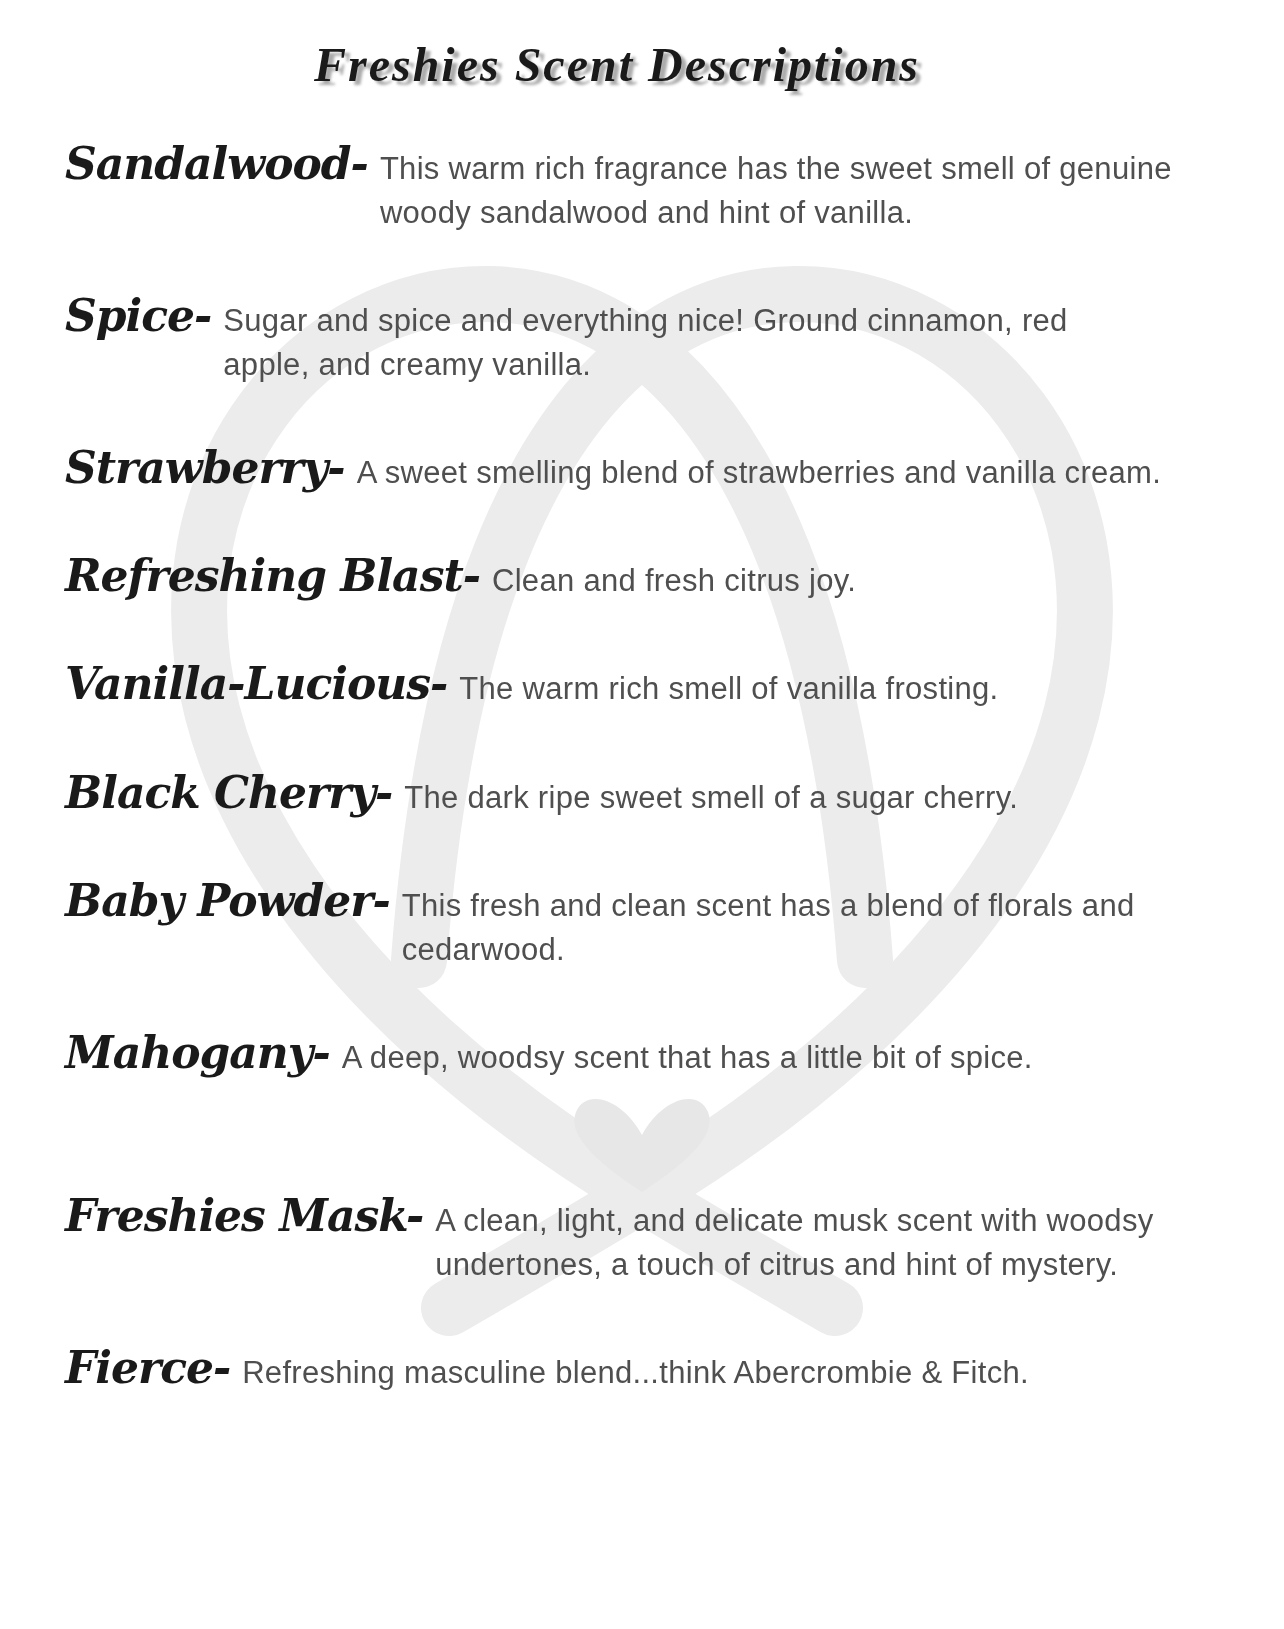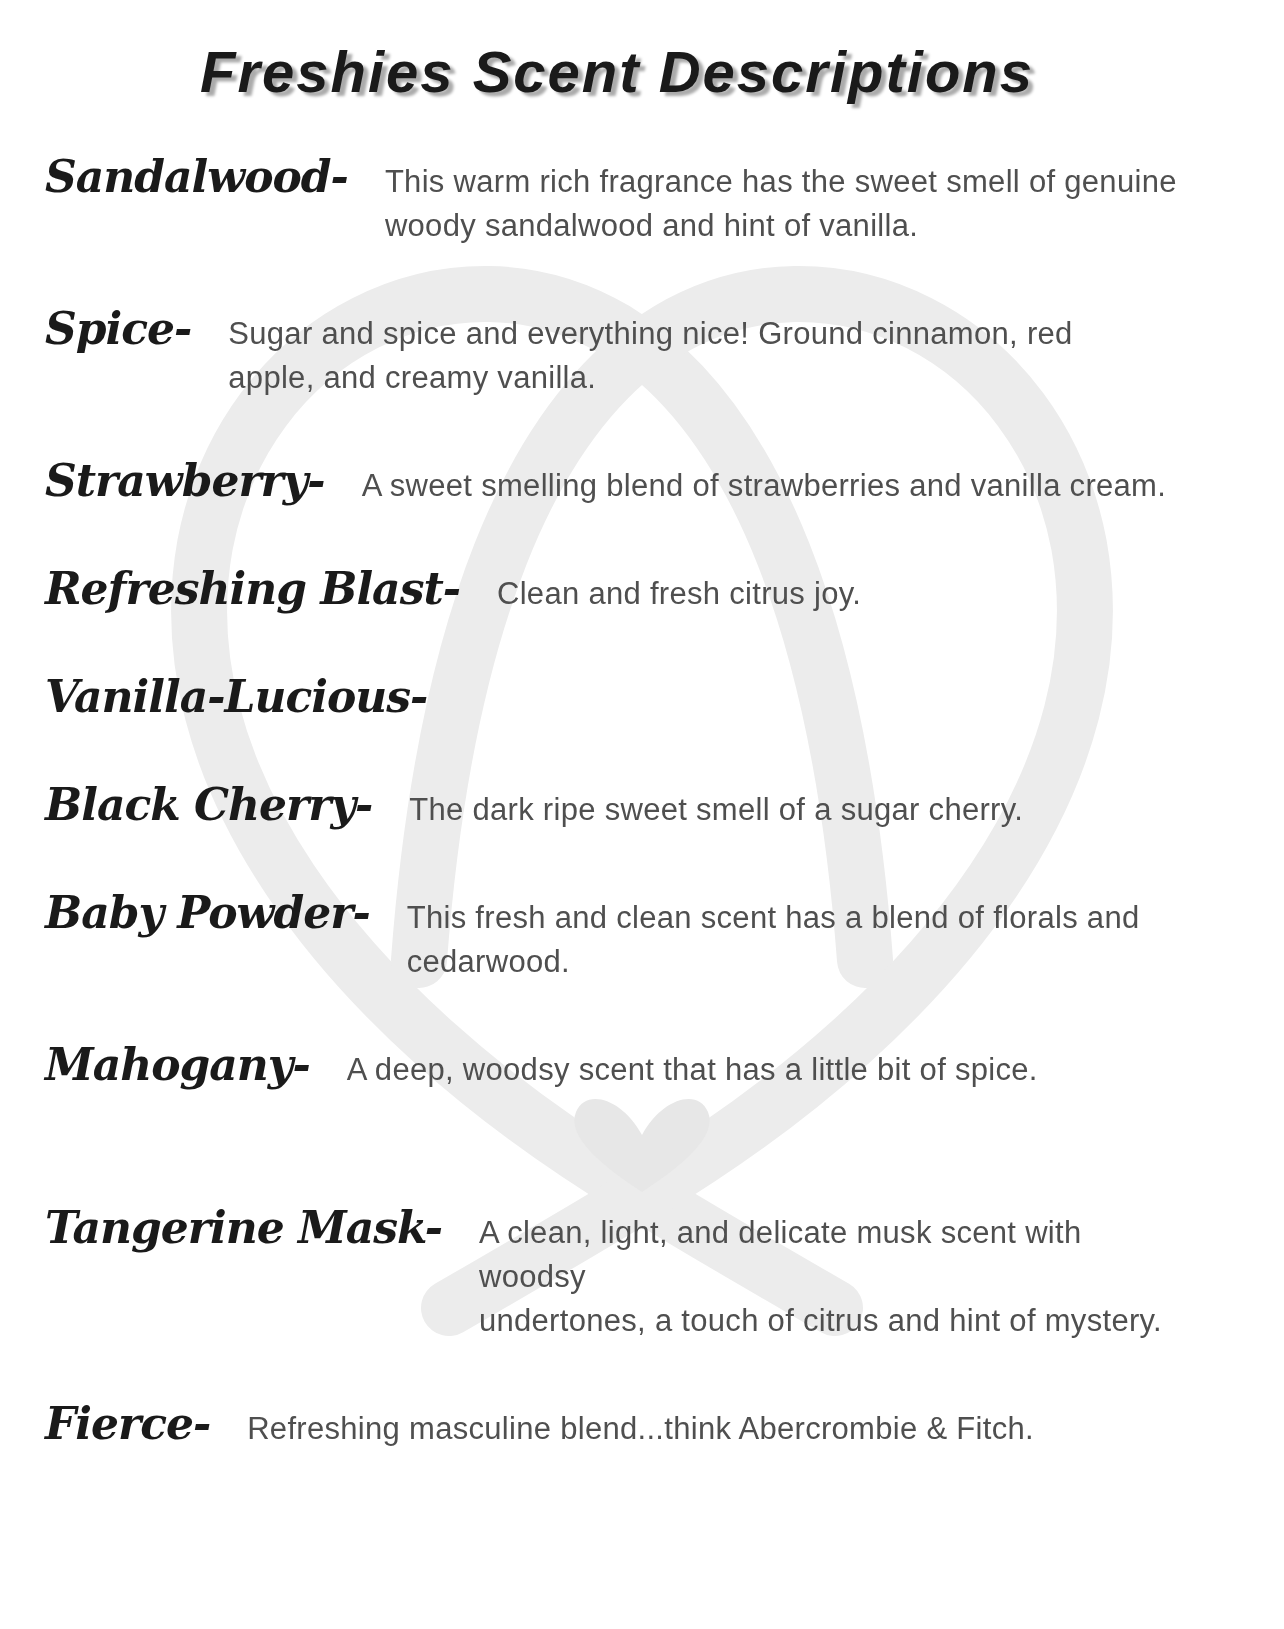--- a/index.html
+++ b/index.html
@@ -11,32 +11,33 @@
     font-family:"Liberation Sans", sans-serif;
   }
   .watermark{
     position:absolute;inset:0;z-index:0;pointer-events:none;
   }
   .content{
     position:relative;z-index:1;
     padding:28px 95px 0 45px;
   }
   .title{
-    font-family:Liberation Sans, sans-serif;
+    font-family:Liberation Serif, serif;
     font-style:italic;font-weight:700;
-    font-size:58px;line-height:1.3;
+    font-size:48px;line-height:1.3;
     color:var(--ink,#1a1a1a);
     text-align:center;
     letter-spacing:2px;
     text-shadow:5px 4px 3px var(--title_shadow,#ababab);
     margin:6px 0 42px 0;
   }
   .row{
-    display:flex;align-items:flex-start;gap:37px;
+    display:flex;align-items:flex-start;gap:12px;
     margin-bottom:55px;
+    margin-left:20px;
   }
   .scent-name{
     font-family:"DejaVu Serif", serif;
     font-style:italic;font-weight:700;
     font-size:44px;line-height:1.2;
     color:var(--ink,#1a1a1a);
     white-space:nowrap;
     flex:0 0 auto;
     letter-spacing:-1px;
   }
@@ -75,38 +76,39 @@
   <div class="row">
     <div class="scent-name">Strawberry-</div>
     <div class="scent-desc">A sweet smelling blend of strawberries and vanilla cream.</div>
   </div>
   <div class="row">
     <div class="scent-name">Refreshing Blast-</div>
     <div class="scent-desc">Clean and fresh citrus joy.</div>
   </div>
   <div class="row">
     <div class="scent-name">Vanilla-Lucious-</div>
+    <div class="scent-desc">The warm rich smell of vanilla frosting.</div>
   </div>
   <div class="row">
     <div class="scent-name">Black Cherry-</div>
     <div class="scent-desc">The dark ripe sweet smell of a sugar cherry.</div>
   </div>
   <div class="row">
     <div class="scent-name">Baby Powder-</div>
     <div class="scent-desc">This fresh and clean scent has a blend of florals and
 cedarwood.</div>
   </div>
   <div class="row">
     <div class="scent-name">Mahogany-</div>
     <div class="scent-desc">A deep, woodsy scent that has a little bit of spice.</div>
   </div>
   <div class="row">
   </div>
   <div class="row">
-    <div class="scent-name">Tangerine Mask-</div>
+    <div class="scent-name">Freshies Mask-</div>
     <div class="scent-desc">A clean, light, and delicate musk scent with woodsy
 undertones, a touch of citrus and hint of mystery.</div>
   </div>
   <div class="row">
     <div class="scent-name">Fierce-</div>
     <div class="scent-desc">Refreshing masculine blend...think Abercrombie &amp; Fitch.</div>
   </div>
 </div>
 
 </body></html>

